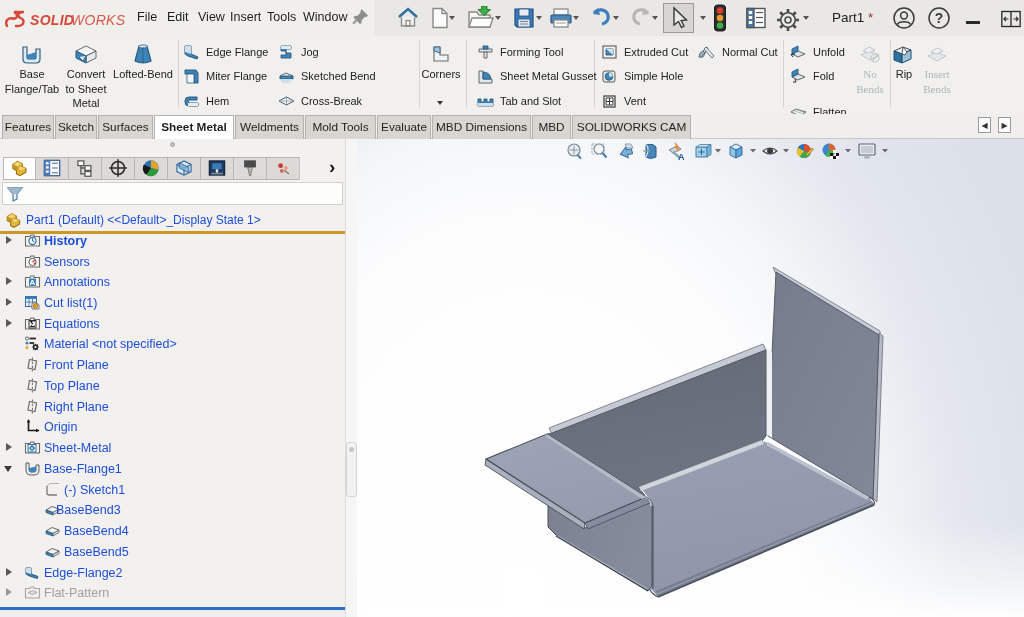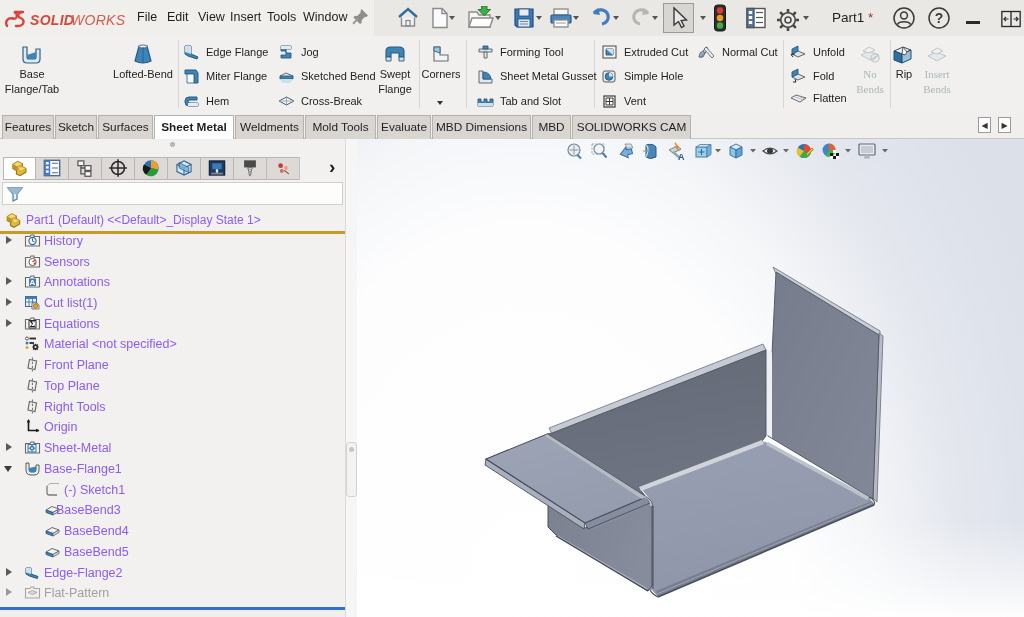--- a/index.html
+++ b/index.html
@@ -34,21 +34,21 @@
 
 #leftpanel { position:absolute; top:139px; left:0; width:345px; height:478px; background:#f2f1ef; }
 #panelgrip { position:absolute; top:0; left:0; width:345px; height:9px; }
 #panelgrip .dot { position:absolute; left:170px; top:3px; width:5px; height:5px; border-radius:50%; background:#c0bebc; border:1px solid #a8a6a4; }
 #ptabs { position:absolute; top:18px; left:3px; height:23px; }
 .ptab { position:absolute; top:0; width:33px; height:23px; border:1px solid #b9b6b3; border-left:none; background:#dcd9d6; }
 .ptab.first { border-left:1px solid #b9b6b3; background:#ffffff; }
 .ptab svg { display:block; margin:2px auto 0; transform:scale(1.18); }
 #filterrow { position:absolute; top:43px; left:2px; width:341px; height:23px; background:#fdfdfc; border:1px solid #d2d0ce; }
 #tree { position:absolute; top:68px; left:0; width:345px; }
-.trow { position:absolute; left:0; width:345px; height:20px; font-size:12.5px; color:#8b5cf6; }
+.trow { position:absolute; left:0; width:345px; height:20px; font-size:12.5px; color:#1d4ed8; }
 .trow .arrow { position:absolute; left:6px; top:5px; width:0; height:0; border-top:4.5px solid transparent; border-bottom:4.5px solid transparent; border-left:6px solid #5a5a5a; }
 .trow .arrowd { position:absolute; left:4px; top:7px; width:0; height:0; border-left:4.5px solid transparent; border-right:4.5px solid transparent; border-top:6px solid #3a3a3a; }
 .trow svg.ticn { position:absolute; top:1px; }
 .trow .lbl { position:absolute; top:3px; }
 #orangeline { position:absolute; top:92px; left:0; width:353px; height:3px; background:#cb9727; }
 #blueline { position:absolute; top:468px; left:0; width:345px; height:3px; background:#2e72c8; }
 #belowblue { position:absolute; top:471px; left:0; width:345px; height:7px; background:#f0efee; }
 
 
 #strip { position:absolute; top:139px; left:345px; width:12px; height:478px; background:#f6f6f6; border-left:1px solid #dddbd9; }
@@ -212,20 +212,29 @@
     <div class="sep" style="left:890px;"></div>
 
     <div class="bigbtn" style="left:1px; top:7px; width:62px;">
       <svg width="26" height="24" viewBox="0 0 26 24">
         <path d="M4 4 L4 16 Q4 20 8 20 L17 20 Q21 20 21 16 L21 6 L17 6 L17 14 Q17 16 15 16 L10 16 Q8 16 8 14 L8 4 Z" fill="#ddeaf3" stroke="#35607f" stroke-width="1.2"></path>
         <path d="M8 12 L17 9 L17 14 Q17 16 15 16 L10 16 Q8 16 8 14 Z" fill="#3d85b8"></path>
       </svg>
       Base<br>Flange/Tab
     </div>
 
+    <div class="bigbtn" style="left:53px; top:7px; width:66px;">
+      <svg width="26" height="24" viewBox="0 0 26 24">
+        <path d="M3 8 L13 3 L23 8 L13 13 Z" fill="#f4f8fb" stroke="#6a6a6a" stroke-width="1"></path>
+        <path d="M13 13 L23 8 L23 15 L13 20 Z" fill="#e2ebf2" stroke="#6a6a6a" stroke-width="1"></path>
+        <path d="M3 8 L13 13 L13 20 L3 15 Z" fill="#3d85b8" stroke="#2a5a7e" stroke-width="1"></path>
+        <path d="M6 14 L10 18 L13 13" fill="#ddeaf3" stroke="#35607f" stroke-width="1"></path>
+      </svg>
+      Convert<br>to Sheet<br>Metal
+    </div>
 
     <div class="bigbtn" style="left:110px; top:7px; width:66px;">
       <svg width="26" height="24" viewBox="0 0 26 24">
         <path d="M9 3 Q13 5 17 3 L21 18 Q13 22 5 18 Z" fill="#3d85b8" stroke="#2a5a7e" stroke-width="1.2"></path>
         <ellipse cx="13" cy="3.5" rx="4" ry="1.6" fill="#e8f0f6" stroke="#2a5a7e" stroke-width="0.8"></ellipse>
         <path d="M13 4 L13 20" stroke="#2a5a7e" stroke-width="0.8"></path>
       </svg>
       Lofted-Bend
     </div>
 
@@ -249,27 +258,20 @@
     <div class="smallbtn" style="left:278px; top:32px;"><svg width="17" height="16" viewBox="0 0 17 16">
           <path d="M2 8 L8 5 L15 8 L8 11 Z" fill="#e3ecf3" stroke="#5a5a5a" stroke-width="0.9"></path>
           <path d="M2 8 L15 8 L15 11 L2 11 Z" fill="#3d85b8" stroke="#2a5a7e" stroke-width="0.9"></path>
           <path d="M2 11 L15 11 L12 15 L4 15 Z" fill="#cfdfe9"></path>
         </svg>Sketched Bend</div>
     <div class="smallbtn" style="left:278px; top:57px;"><svg width="17" height="16" viewBox="0 0 17 16">
           <path d="M1 8 L8.5 4 L16 8 L8.5 12 Z" fill="#eef3f7" stroke="#5a5a5a" stroke-width="1"></path>
           <path d="M1 8 L16 8 M8.5 4 L8.5 12" stroke="#8aa8c0" stroke-width="0.9"></path>
         </svg>Cross-Break</div>
 
-    <div class="bigbtn" style="left:366px; top:7px; width:58px;">
-      <svg width="26" height="24" viewBox="0 0 26 24">
-        <path d="M4 8 Q4 4 9 4 L17 4 Q22 4 22 8 L22 14 L17 14 L17 10 L9 10 L9 14 L4 14 Z" fill="#3d85b8" stroke="#2a5a7e" stroke-width="1.1"></path>
-        <path d="M4 14 L9 14 L9 18 L4 18 Z M17 14 L22 14 L22 18 L17 18 Z" fill="#cfe0ec" stroke="#2a5a7e" stroke-width="0.9"></path>
-      </svg>
-      Swept<br>Flange
-    </div>
 
     <div class="bigbtn" style="left:414px; top:7px; width:54px;">
       <svg width="26" height="24" viewBox="0 0 26 24">
         <path d="M6 4 L12 4 L12 12 L20 12 L20 18 L6 18 Z" fill="#f0f4f8" stroke="#6a6a6a" stroke-width="1.1"></path>
         <path d="M6 4 L12 4 L12 10 L6 8 Z" fill="#9cc4dc" stroke="#35607f" stroke-width="0.9"></path>
       </svg>
       Corners
     </div>
     <div class="caret" style="left:437px; top:65px; border-top-color:#333;"></div>
 
@@ -311,21 +313,21 @@
     <div class="smallbtn" style="left:790px; top:8px;"><svg width="17" height="16" viewBox="0 0 17 16">
           <path d="M2 10 L8 7 L15 10 L8 13 Z" fill="#d9e3ec" stroke="#5a5a5a" stroke-width="0.9"></path>
           <path d="M2 10 L8 7 L8 2 L2 5 Z" fill="#3d85b8" stroke="#2a5a7e" stroke-width="0.9"></path>
           <path d="M3 13 L1 10.5 L5 10" fill="none" stroke="#2a2a2a" stroke-width="1"></path>
         </svg>Unfold</div>
     <div class="smallbtn" style="left:790px; top:32px;"><svg width="17" height="16" viewBox="0 0 17 16">
           <path d="M2 9 L8 6 L15 9 L8 12 Z" fill="#d9e3ec" stroke="#5a5a5a" stroke-width="0.9"></path>
           <path d="M2 9 L8 6 L8 1 L2 4 Z" fill="#3d85b8" stroke="#2a5a7e" stroke-width="0.9"></path>
           <path d="M3 14 L6 14 L5 11" fill="none" stroke="#2a2a2a" stroke-width="1"></path>
         </svg>Fold</div>
-    <div class="smallbtn" style="left:790px; top:54px;"><svg width="17" height="16" viewBox="0 0 17 16">
+    <div class="smallbtn" style="left:790px; top:68px;"><svg width="17" height="16" viewBox="0 0 17 16">
           <path d="M1 8 L6 5 L16 8 L10 12 Z" fill="#f0f3f6" stroke="#5a5a5a" stroke-width="0.9"></path>
           <path d="M4 6.5 L12 9.5 M8 5.8 L14 8.6" stroke="#9aa8b4" stroke-width="0.8"></path>
         </svg>Flatten</div>
 
     <div class="bigbtn grayed" style="left:843px; top:7px; width:54px;">
       <svg width="26" height="24" viewBox="0 0 26 24">
         <path d="M4 12 L12 8 L22 12 L13 17 Z" fill="#e4e8ea" stroke="#c0c6c8" stroke-width="1"></path>
         <path d="M6 8 L12 4 L18 7 L12 10 Z" fill="#eef0f1" stroke="#c0c6c8" stroke-width="1"></path>
         <circle cx="18" cy="15" r="4" fill="none" stroke="#c0c6c8" stroke-width="1.2"></circle>
         <line x1="15.5" y1="17.5" x2="20.5" y2="12.5" stroke="#c0c6c8" stroke-width="1.2"></line>
@@ -456,21 +458,21 @@
     <div id="tree">
 
       <div class="trow" style="top:3px; font-size:12px;">
         <svg class="ticn" style="left:5px;" width="18" height="18" viewBox="0 0 16 16">
             <path d="M2 5 L6 2.5 L10 4.5 L10 7 L13 8.5 L13 11.5 L8 14.5 L5 13 L5 10 L2 8.5 Z" fill="#e8b93c" stroke="#9a7514" stroke-width="1"></path>
             <path d="M2 5 L6 2.5 L10 4.5 L6 7 Z M6 7 L10 7 L13 8.5 L8 11 Z" fill="#f6d878" stroke="#c89a22" stroke-width="0.6"></path>
             <path d="M6 7 L6 10 L2 8.5 L2 5 Z" fill="#c2922a"></path>
           </svg>
         <span class="lbl" style="left:26px;">Part1 (Default) &lt;&lt;Default&gt;_Display State 1&gt;</span>
       </div>
-      <div class="trow" style="top:24px;">
+      <div class="trow" style="top:24px;font-weight:bold;">
           <span class="arrow"></span>
         <svg class="ticn" style="left:24px;" width="17" height="17" viewBox="0 0 17 17">
             <path d="M1.5 4.5 L6 4.5 L7 3 L10 3 L10 4.5 L15.5 4.5 L15.5 14 L1.5 14 Z" fill="#f5f4f2" stroke="#6a6a6a" stroke-width="1.1"></path>
             <circle cx="8.5" cy="9" r="3.6" fill="#eef4f8" stroke="#2a6a9e" stroke-width="1.1"></circle>
             <path d="M8.5 6.5 L8.5 9 L10.5 10" fill="none" stroke="#2a6a9e" stroke-width="1"></path>
           </svg>
         <span class="lbl" style="left:44px;">History</span>
         </div>
       <div class="trow" style="top:45px;">
         <svg class="ticn" style="left:24px;" width="17" height="17" viewBox="0 0 17 17">
@@ -547,21 +549,21 @@
             <path d="M5.5 3.5 L12.5 5 L11 13.5 L4 12 Z" fill="none" stroke="#6a6a6a" stroke-width="1.2"></path>
             <path d="M8.4 1.5 L8.4 15.5" stroke="#6a6a6a" stroke-width="1" stroke-dasharray="2.4 1.7"></path>
           </svg>
         <span class="lbl" style="left:44px;">Top Plane</span>
         </div>
       <div class="trow" style="top:190px;">
         <svg class="ticn" style="left:24px;" width="17" height="17" viewBox="0 0 17 17">
             <path d="M5.5 3.5 L12.5 5 L11 13.5 L4 12 Z" fill="none" stroke="#6a6a6a" stroke-width="1.2"></path>
             <path d="M8.4 1.5 L8.4 15.5" stroke="#6a6a6a" stroke-width="1" stroke-dasharray="2.4 1.7"></path>
           </svg>
-        <span class="lbl" style="left:44px;">Right Tools</span>
+        <span class="lbl" style="left:44px;">Right Plane</span>
         </div>
       <div class="trow" style="top:210px;">
         <svg class="ticn" style="left:24px;" width="17" height="17" viewBox="0 0 17 17">
             <path d="M4.5 2 L4.5 12.5 L15 12.5" fill="none" stroke="#1a1a1a" stroke-width="1.6"></path>
             <path d="M4.5 1 L2.8 4.5 L6.2 4.5 Z" fill="#1a1a1a"></path>
             <path d="M15.5 12.5 L12 10.8 L12 14.2 Z" fill="#1a1a1a"></path>
           </svg>
         <span class="lbl" style="left:44px;">Origin</span>
         </div>
       <div class="trow" style="top:231px;">

